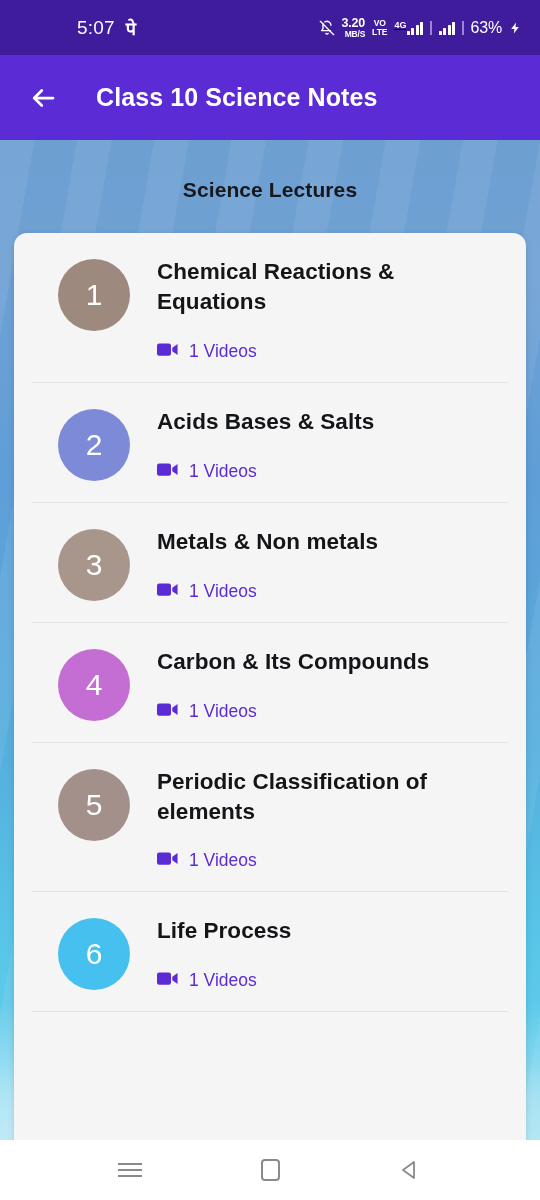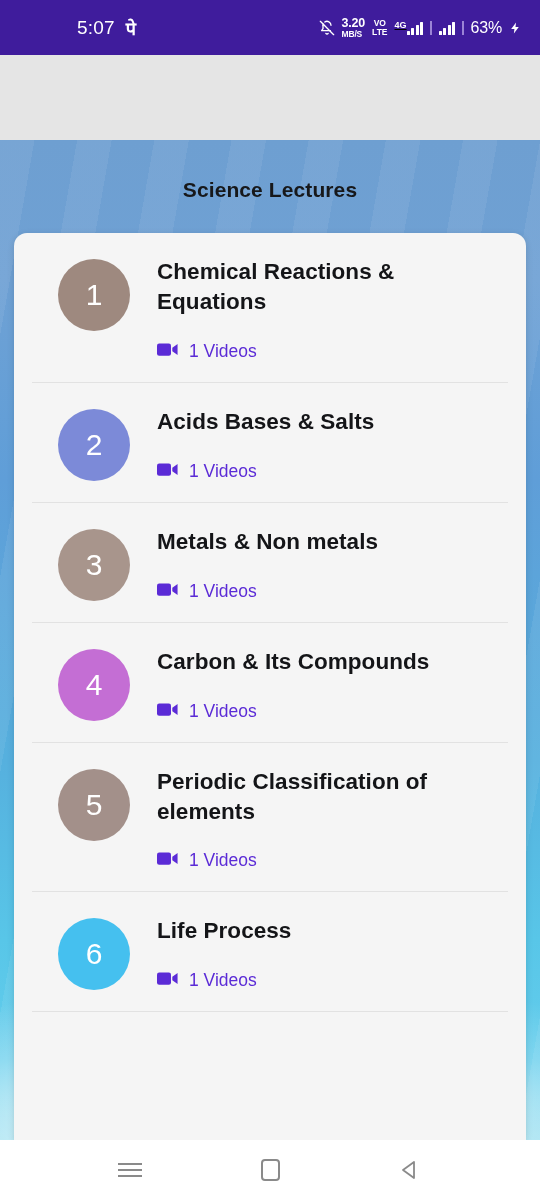--- a/index.html
+++ b/index.html
@@ -8,21 +8,21 @@
     background: #ffffff;
   }
   body {
     font-family: "Liberation Sans", sans-serif;
   }
   .phone {
     position: relative;
     width: 540px;
     height: 1200px;
     overflow: hidden;
-    background: #e5e5e5;
+    background: #3b82f6;
   }
 
   
   .status-bar {
     position: absolute;
     top: 0; left: 0;
     width: 540px;
     height: 55px;
     background: #3f1c9c;
     display: flex;
@@ -49,21 +49,21 @@
   .sb-right {
     margin-left: auto;
     display: flex;
     align-items: center;
     gap: 7px;
   }
   .sb-icon { display: flex; align-items: center; text-decoration: underline; }
   .sb-net {
     display: flex;
     flex-direction: column;
-    align-items: flex-start;
+    align-items: flex-end;
     line-height: 1;
     color: #ffffff;
   }
   .sb-net .n1 { font-size: 12.5px; font-weight: bold; letter-spacing: -0.2px;}
   .sb-net .n2 { font-size: 8.5px; font-weight: bold; letter-spacing: -0.2px;}
   .sb-volte {
     display: flex;
     flex-direction: column;
     align-items: center;
     line-height: 1;
@@ -341,20 +341,29 @@
       <span class="sb-sep"></span>
       <span class="sb-batt">63%</span>
       <span class="sb-icon">
         <svg width="13" height="16" viewBox="0 0 24 24" fill="#ffffff">
             <path d="M13 2L4 14h6l-1 8 9-12h-6z"></path>
           </svg>
       </span>
     </div>
   </div>
 
+  <div class="app-bar">
+    <div class="back-btn">
+      <svg width="30" height="30" viewBox="0 0 24 24" fill="none" stroke="#ffffff" stroke-width="2.2" stroke-linecap="round" stroke-linejoin="round">
+        <line x1="20" y1="12" x2="5" y2="12"></line>
+        <polyline points="11 18 5 12 11 6"></polyline>
+      </svg>
+    </div>
+    <div class="app-title">Class 10 Science Notes</div>
+  </div>
 
   <div class="content">
     <div class="rays"></div>
     <div class="clouds"></div>
     <div class="clouds2"></div>
 
     <div class="page-title">Science Lectures</div>
 
     <div class="card">
       <div id="list-root">

